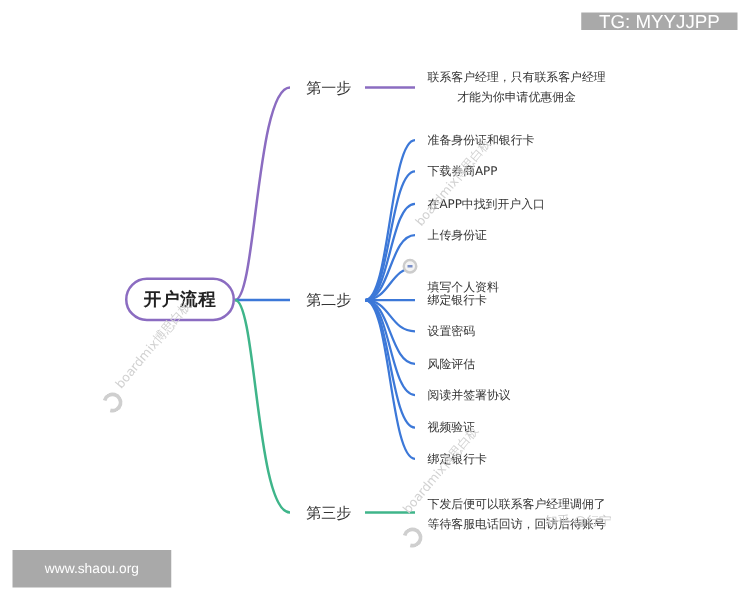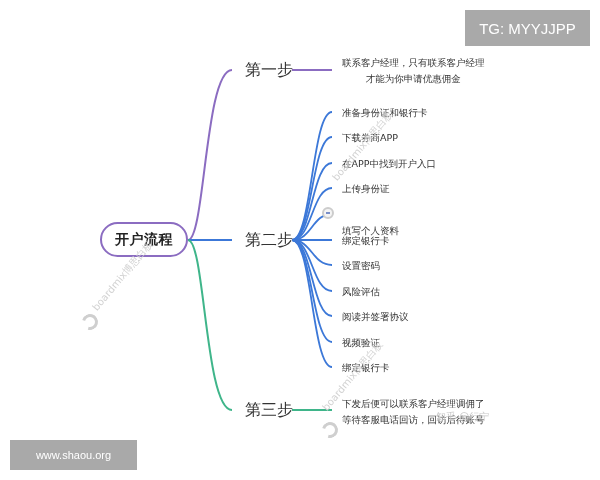--- a/index.html
+++ b/index.html
@@ -11,21 +11,21 @@
   }
   .canvas { position: absolute; left: 0; top: 0; width: 600px; height: 480px; }
   svg.links { position: absolute; left: 0; top: 0; width: 600px; height: 480px; }
   .root-node {
     position: absolute; left: 100px; top: 222px; width: 88px; height: 35px;
     box-sizing: border-box; border: 2.5px solid #8b6cc1; border-radius: 18px;
     background: #ffffff; display: flex; align-items: center; justify-content: center;
     font-size: 14px; font-weight: bold; color: #222222; letter-spacing: 0.5px;
   }
   .step-label {
-    position: absolute; font-size: 16px; color: #333333; white-space: nowrap;
+    position: absolute; font-size: 12px; color: #333333; white-space: nowrap;
     line-height: 12px;
   }
   .leaf {
     position: absolute; left: 342px; font-size: 9.5px; color: #333333; white-space: nowrap;
     line-height: 13px;
   }
   .leaf.multi { line-height: 16px; }
   .watermark-text {
     position: absolute; font-size: 10px; color: #d2d2d2; white-space: nowrap;
     transform-origin: left bottom;
@@ -35,21 +35,21 @@
     border: 3px solid #cfcfcf; border-left-color: transparent;
     transform: rotate(-30deg);
   }
   .zhihu-mark {
     position: absolute; left: 436px; top: 410px; font-size: 10px; color: #c8c8c8; white-space: nowrap;
   }
   .tag-box {
     position: absolute; background: #a9a9a9; color: #ffffff; font-family: "Liberation Sans", sans-serif;
     font-size: 15px; display: flex; align-items: center; justify-content: center;
   }
-  .tag-top { left: 465px; top: 10px; width: 125px; height: 36px; }
+  .tag-top { left: 465px; top: 10px; width: 125px; height: 14px; }
   .tag-bottom { left: 10px; top: 440px; width: 127px; height: 30px; font-size: 11px; }
   .collapse-dot {
     position: absolute; left: 322px; top: 207px; width: 12px; height: 12px; border-radius: 50%;
     border: 2px solid #cccccc; background: #f4f4f4; box-sizing: border-box;
   }
   .collapse-dot::after {
     content: ""; position: absolute; left: 2px; top: 3px; width: 4px; height: 2px; background: #7a8fc8;
   }
 </style>
 </head>

